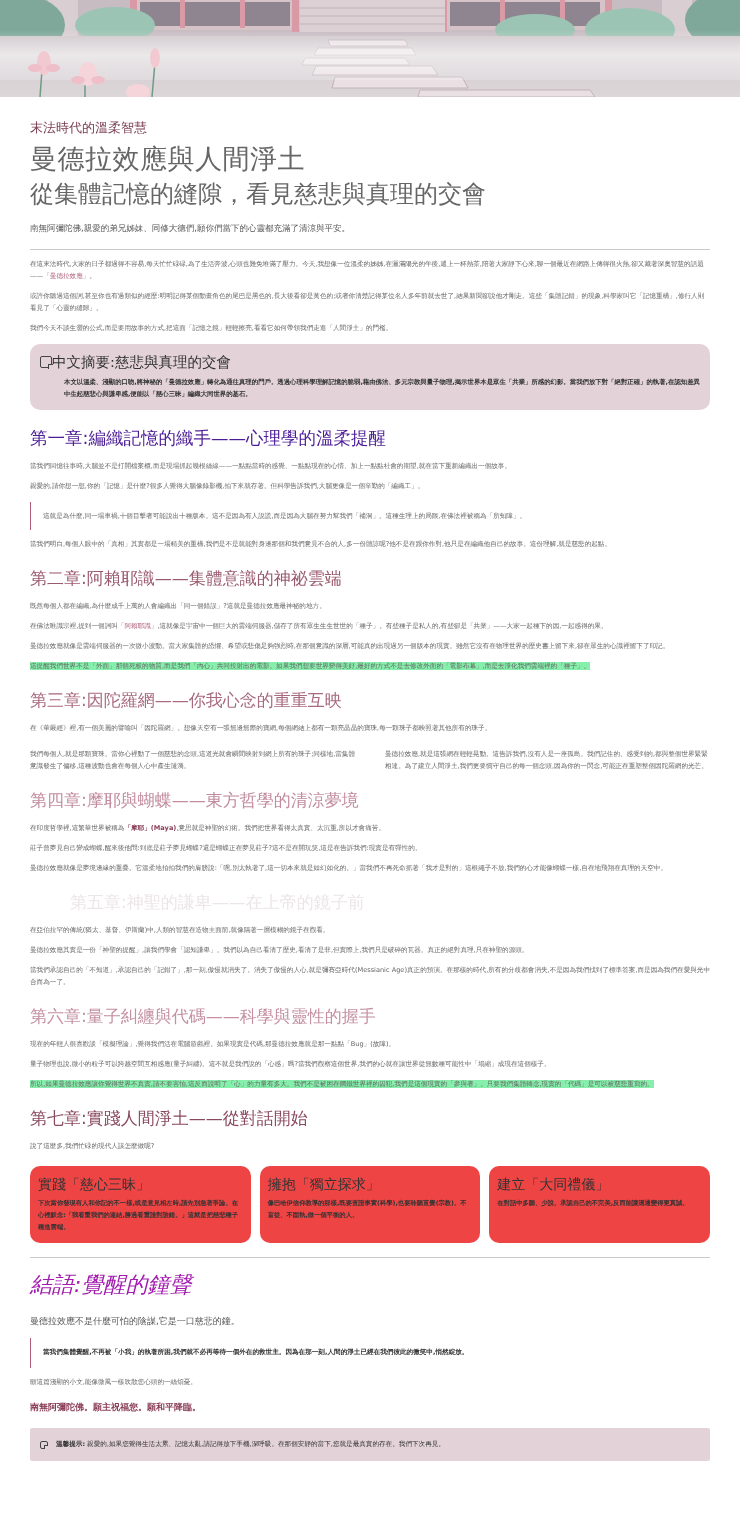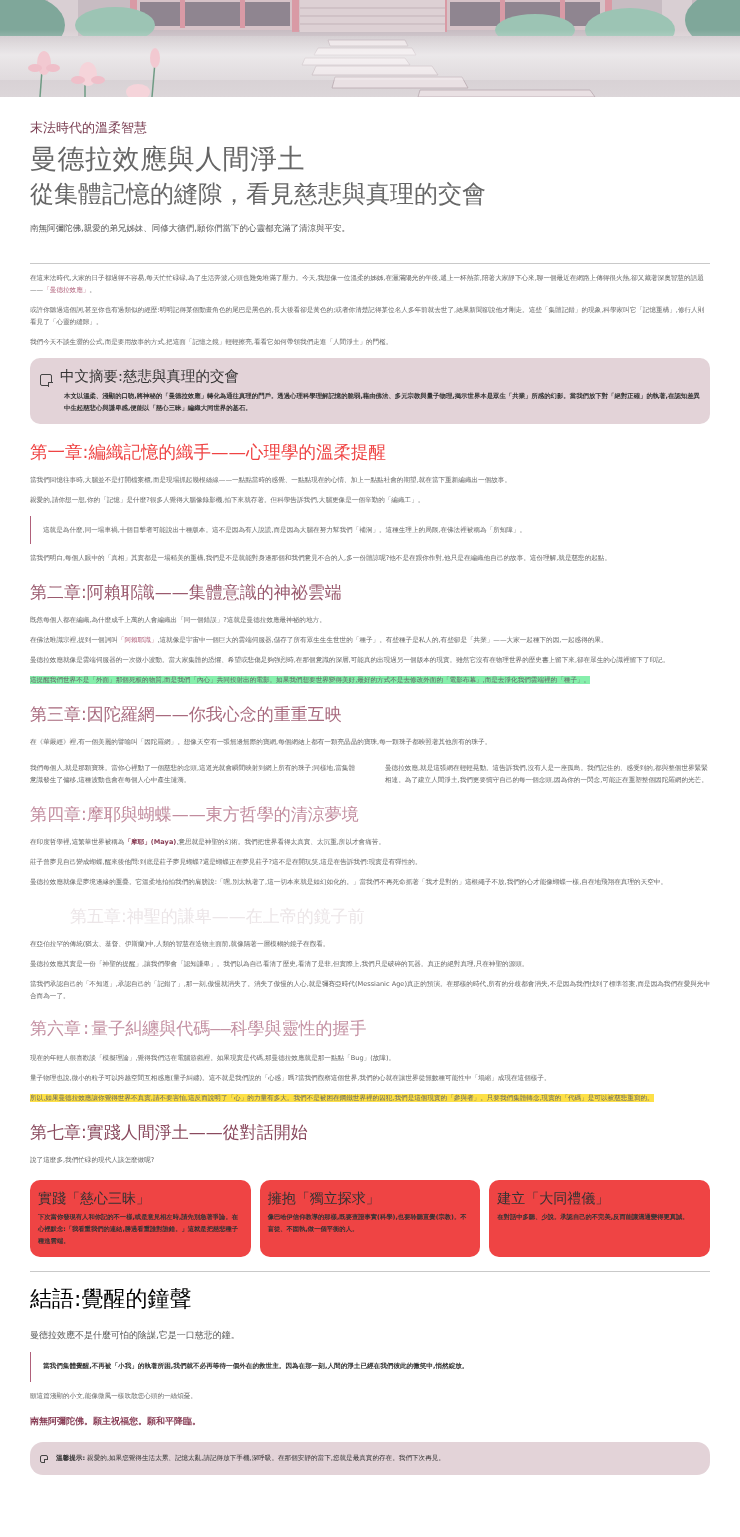--- a/index.html
+++ b/index.html
@@ -8,61 +8,61 @@
 
   .hero { position: relative; width: 740px; height: 97px; overflow: hidden;
     background: linear-gradient(180deg, #b9a9b0 0%, #d9cfd4 40%, #e6e2e4 70%, #d8d3d6 100%); }
   .hero svg { position: absolute; left: 0; top: 0; }
 
   .page { padding: 0 30px 20px 30px; }
 
   .kicker { margin-top: 22px; font-size: 13px; color: #7a3e52; line-height: 18px; }
   .main-title { margin-top: 4px; font-size: 27px; color: #666; font-weight: normal; line-height: 36px; letter-spacing: 0.5px; }
   .sub-title { margin-top: 2px; font-size: 24px; color: #666; font-weight: normal; line-height: 30px; }
-  .greeting { margin-top: 12px; font-size: 8.5px; color: #555; line-height: 14px; padding-bottom: 28px; border-bottom: 1.5px solid #c9c9c9; }
+  .greeting { margin-top: 12px; font-size: 8.5px; color: #555; line-height: 14px; padding-bottom: 14px; border-bottom: 1.5px solid #c9c9c9; }
 
   p.body { font-size: 6.6px; color: #666; line-height: 12px; margin-top: 8px; }
   .hl-link { color: #b0607a; }
   .hl-strong { color: #8a3f57; font-weight: bold; }
 
   .summary { margin-top: 10px; background: #e3d3d8; border-radius: 10px; padding: 8px 10px 10px 10px; }
-  .summary-head { display: flex; align-items: flex-end; gap: 8px; }
+  .summary-head { display: flex; align-items: center; }
   .summary-title { font-size: 14.5px; color: #333; line-height: 20px; }
   .summary-body { margin-left: 24px; margin-top: 4px; font-size: 6.4px; line-height: 12px; color: #333; font-weight: bold; }
   .note-icon { width: 12px; height: 12px; border: 1.6px solid #444; border-radius: 2px; position: relative; flex: none; }
   .note-icon::after { content: ""; position: absolute; right: -1.6px; bottom: -1.6px; width: 4px; height: 4px; background: #e3d3d8; border-left: 1.6px solid #444; border-top: 1.6px solid #444; }
 
   h2.ch { font-weight: normal; line-height: 28px; margin-top: 14px; }
-  .ch1 { font-size: 17.5px; color: #ef4444; }
+  .ch1 { font-size: 17.5px; color: #4c1d95; }
   .ch2 { font-size: 17px; color: #9a5a6e; }
   .ch3 { font-size: 17px; color: #a86a7e; }
   .ch4 { font-size: 17px; color: #c28c9e; }
   .ch5 { font-size: 17px; color: #ece6e8; margin-left: 40px; }
-  .ch6 { font-size: 17px; color: #c490a2; font-family: Liberation Mono, monospace; }
+  .ch6 { font-size: 17px; color: #c490a2; }
   .ch7 { font-size: 17px; color: #8a4a5e; }
 
   .quote { margin-top: 10px; border-left: 1.5px solid #b0607a; padding: 8px 0 8px 12px; font-size: 6.6px; line-height: 12px; color: #666; }
   .highlight-y { background: #86efac; }
-  .highlight-b { background: #fde047; }
+  .highlight-b { background: #86efac; }
 
   .two-col { display: flex; gap: 30px; margin-top: 14px; }
   .two-col p { flex: 1; font-size: 6.6px; line-height: 12px; color: #666; }
 
   .cards { display: flex; gap: 9px; margin-top: 14px; }
   .card { flex: 1; background: #ef4444; border-radius: 10px; padding: 7px 8px 10px 8px; min-height: 75px; }
   .card-title { font-size: 14px; color: #333; line-height: 22px; }
   .card-body { font-size: 6.3px; color: #333; line-height: 12px; font-weight: bold; margin-top: 2px; }
 
   .divider { border-top: 1.5px solid #c9c9c9; margin-top: 14px; }
-  .conc-title { font-size: 22px; color: #000000; font-weight: normal; margin-top: 12px; line-height: 30px; }
+  .conc-title { font-size: 22px; color: #a21caf; font-weight: normal; margin-top: 12px; line-height: 30px; font-style: italic; }
   .conc-lead { font-size: 9px; color: #555; margin-top: 14px; line-height: 14px; }
   .conc-quote { margin-top: 10px; border-left: 1.5px solid #b0607a; padding: 8px 0 10px 12px; font-size: 6.6px; line-height: 12px; color: #333; font-weight: bold; }
   .blessing { margin-top: 12px; font-size: 9px; color: #8a3f57; font-weight: bold; line-height: 14px; }
 
-  .tip { margin-top: 14px; background: #e3d3d8; border-radius: 13px; padding: 12px 10px; display: flex; align-items: center; gap: 8px; font-size: 6.6px; color: #333; }
+  .tip { margin-top: 14px; background: #e3d3d8; border-radius: 2px; padding: 12px 10px; display: flex; align-items: center; gap: 8px; font-size: 6.6px; color: #333; }
   .tip .note-icon { width: 8px; height: 8px; border-width: 1.2px; }
   .tip .note-icon::after { width: 3px; height: 3px; right: -1.2px; bottom: -1.2px; border-left-width: 1.2px; border-top-width: 1.2px; }
   .tip-label { font-weight: bold; }
 </style>
 </head>
 <body>
 
 <div class="hero">
   <svg width="740" height="97" viewBox="0 0 740 97">
     <defs>

